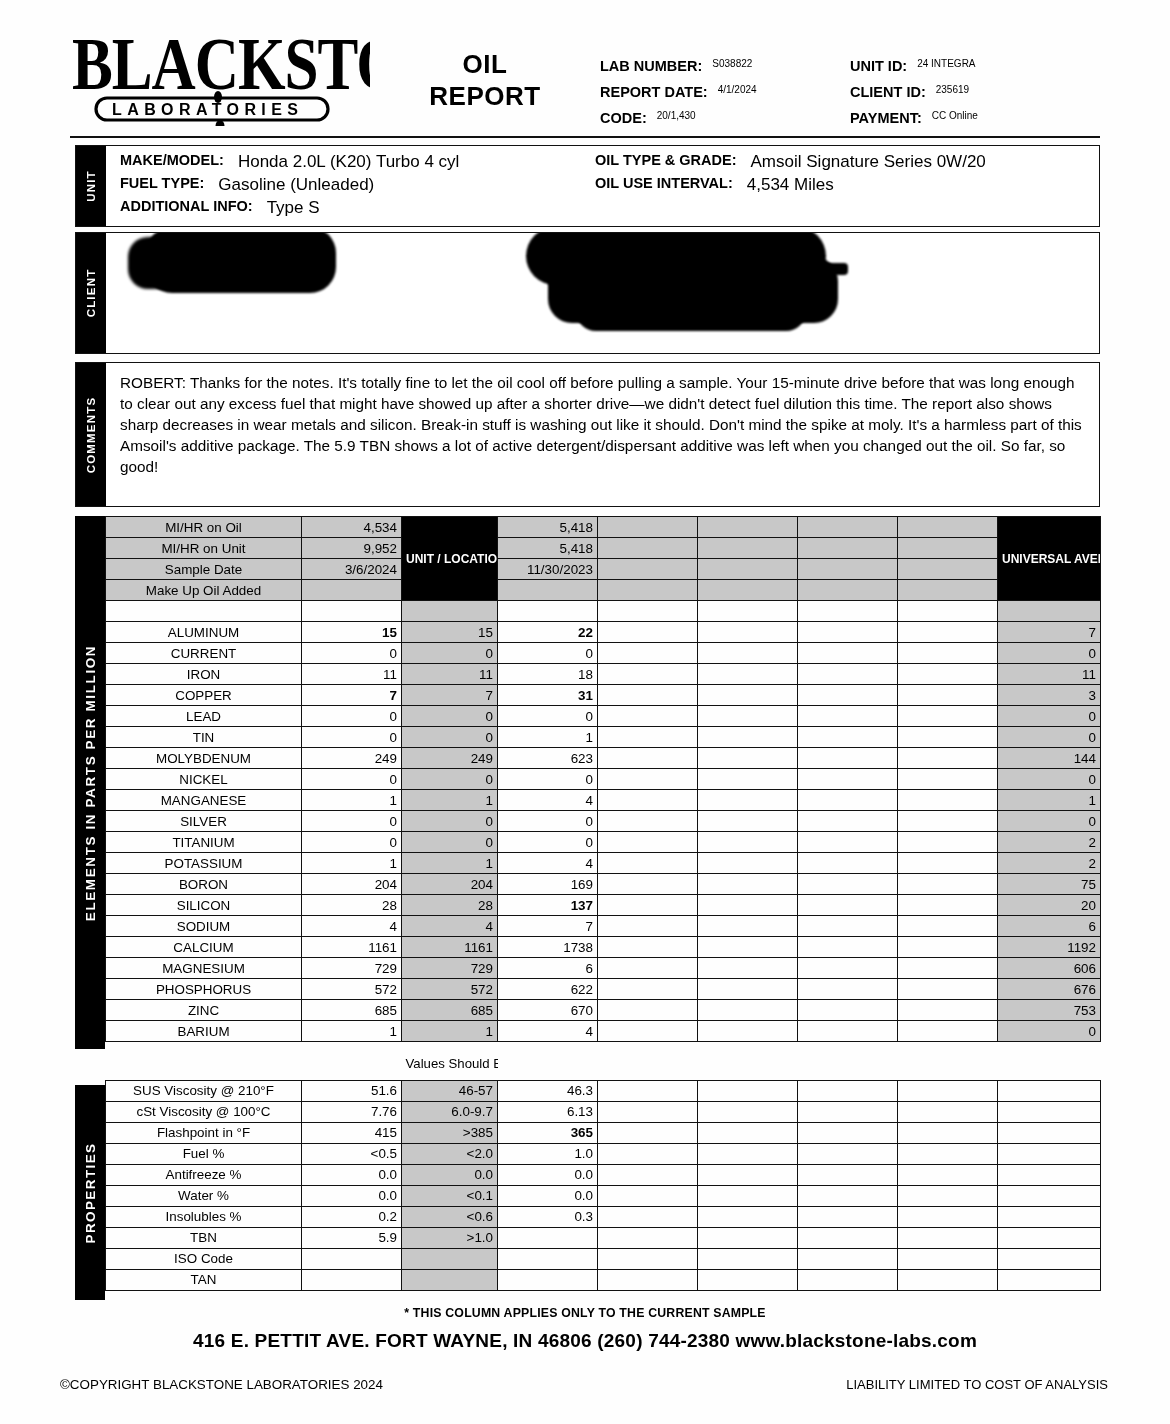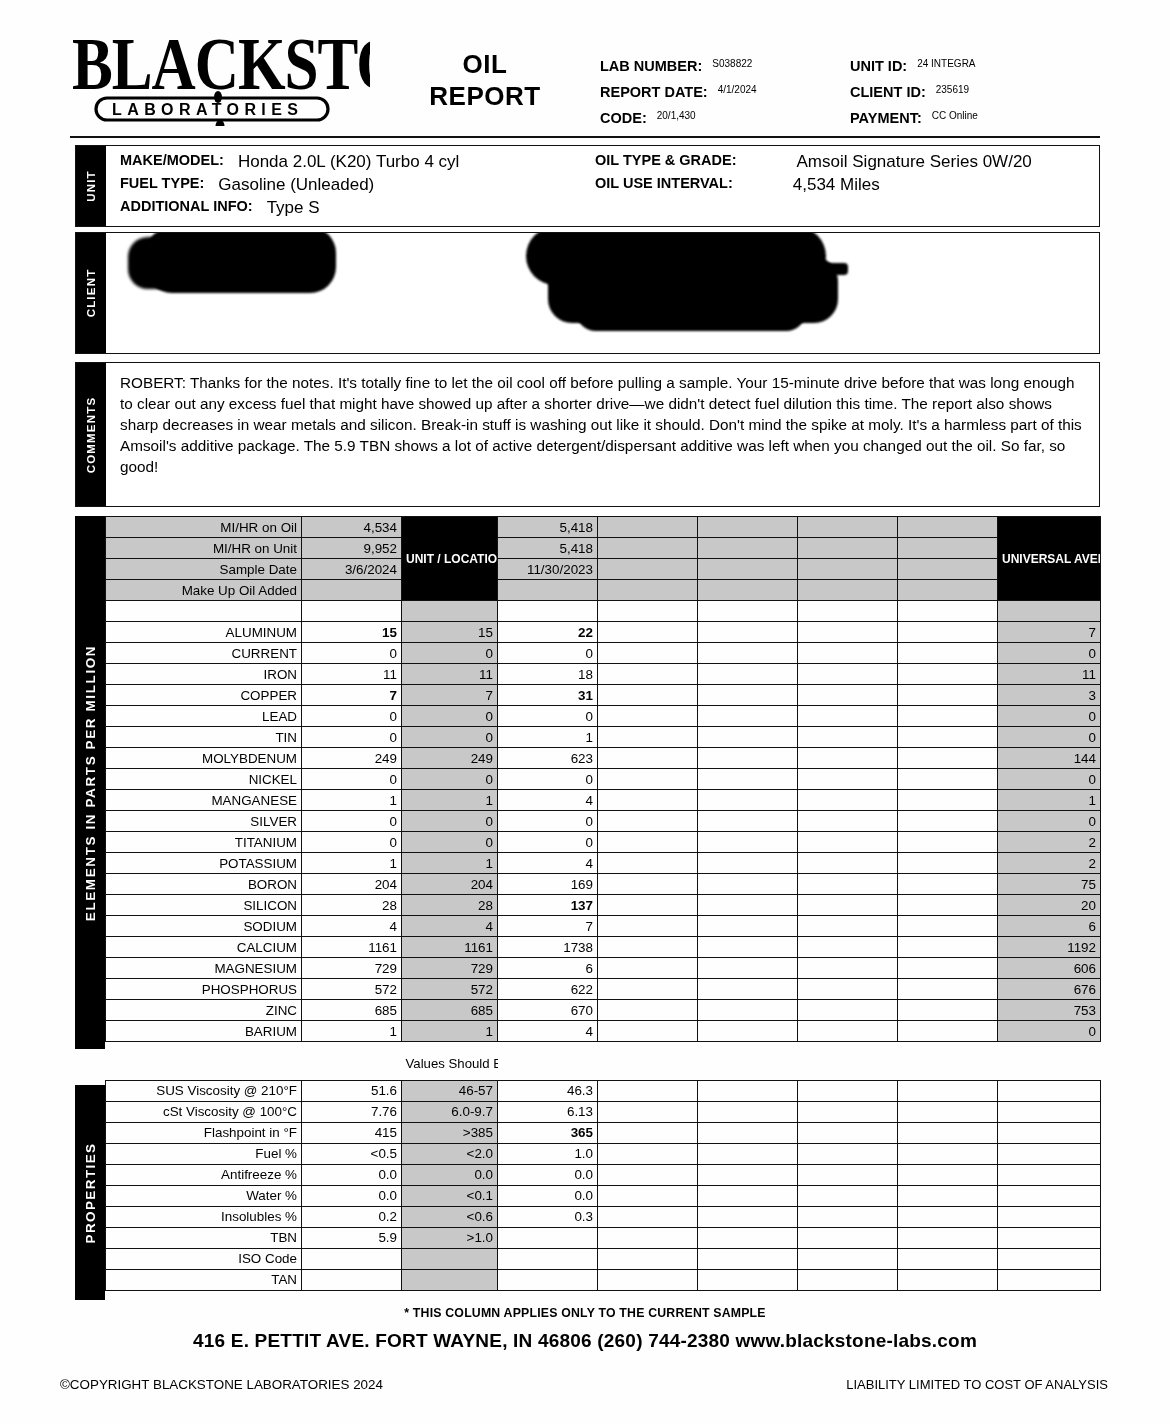--- a/index.html
+++ b/index.html
@@ -42,21 +42,21 @@
     transform:translate(-50%,-50%) rotate(-90deg);
     transform-origin:center center;
     white-space:nowrap; font-weight:bold; font-size:11.5px; letter-spacing:1.2px;
   }
 
   
   #unit-block { left:75px; top:145px; width:1025px; height:82px; }
   .unit-body { position:absolute; left:30px; top:0; right:0; bottom:0; padding:6px 0 0 14px; }
   .unit-row { height:23px; display:flex; align-items:flex-start; }
   .u-c1 { width:475px; display:flex; }
-  .u-c2 { width:500px; display:flex;gap:46px; }
+  .u-c2 { width:500px; display:flex; }
   .u-lbl { font-weight:bold; font-size:14.5px; white-space:nowrap; }
   .u-val { font-size:17px; white-space:nowrap; margin-left:14px; }
 
   
   #client-block { left:75px; top:232px; width:1025px; height:122px; }
   .blob { position:absolute; background:#000; }
   .b1 { left:40px; top:-6px; width:190px; height:66px; border-radius:26px; filter:blur(1.2px); }
   .b1b { left:22px; top:4px; width:60px; height:52px; border-radius:20px; filter:blur(1.4px);}
   .b2 { left:420px; top:-6px; width:300px; height:58px; border-radius:30px; filter:blur(1.2px);}
   .b3 { left:442px; top:24px; width:290px; height:66px; border-radius:24px; filter:blur(1.2px);}
@@ -68,21 +68,21 @@
   .comments-body {
     position:absolute; left:30px; top:0; right:0; bottom:0;
     padding:9px 16px 0 14px; font-size:15.3px; line-height:21px;
     text-align:left;
   }
 
   
   .tblwrap { position:absolute; left:75px; }
   .tbl { border-collapse:collapse; table-layout:fixed; font-size:13.4px; }
   .tbl td { border:1.5px solid #111; height:21px; padding:0 4px; overflow:hidden; white-space:nowrap; }
-  .tbl td.lbl { text-align:right; }
+  .tbl td.lbl { text-align:center; }
   .tbl td.num { text-align:right; }
   .gray { background:#c8c8c8; }
   .blk { background:#000; color:#fff; }
   .b { font-weight:bold; }
   .nobord { border:none !important; }
 
   #elements-tab { left:75px; top:516px; width:30px; height:533px; }
   #props-tab { left:75px; top:1085px; width:30px; height:215px; }
 
   .tophdr { font-weight:bold; font-size:12px; text-align:center; line-height:14px; white-space:normal; }

